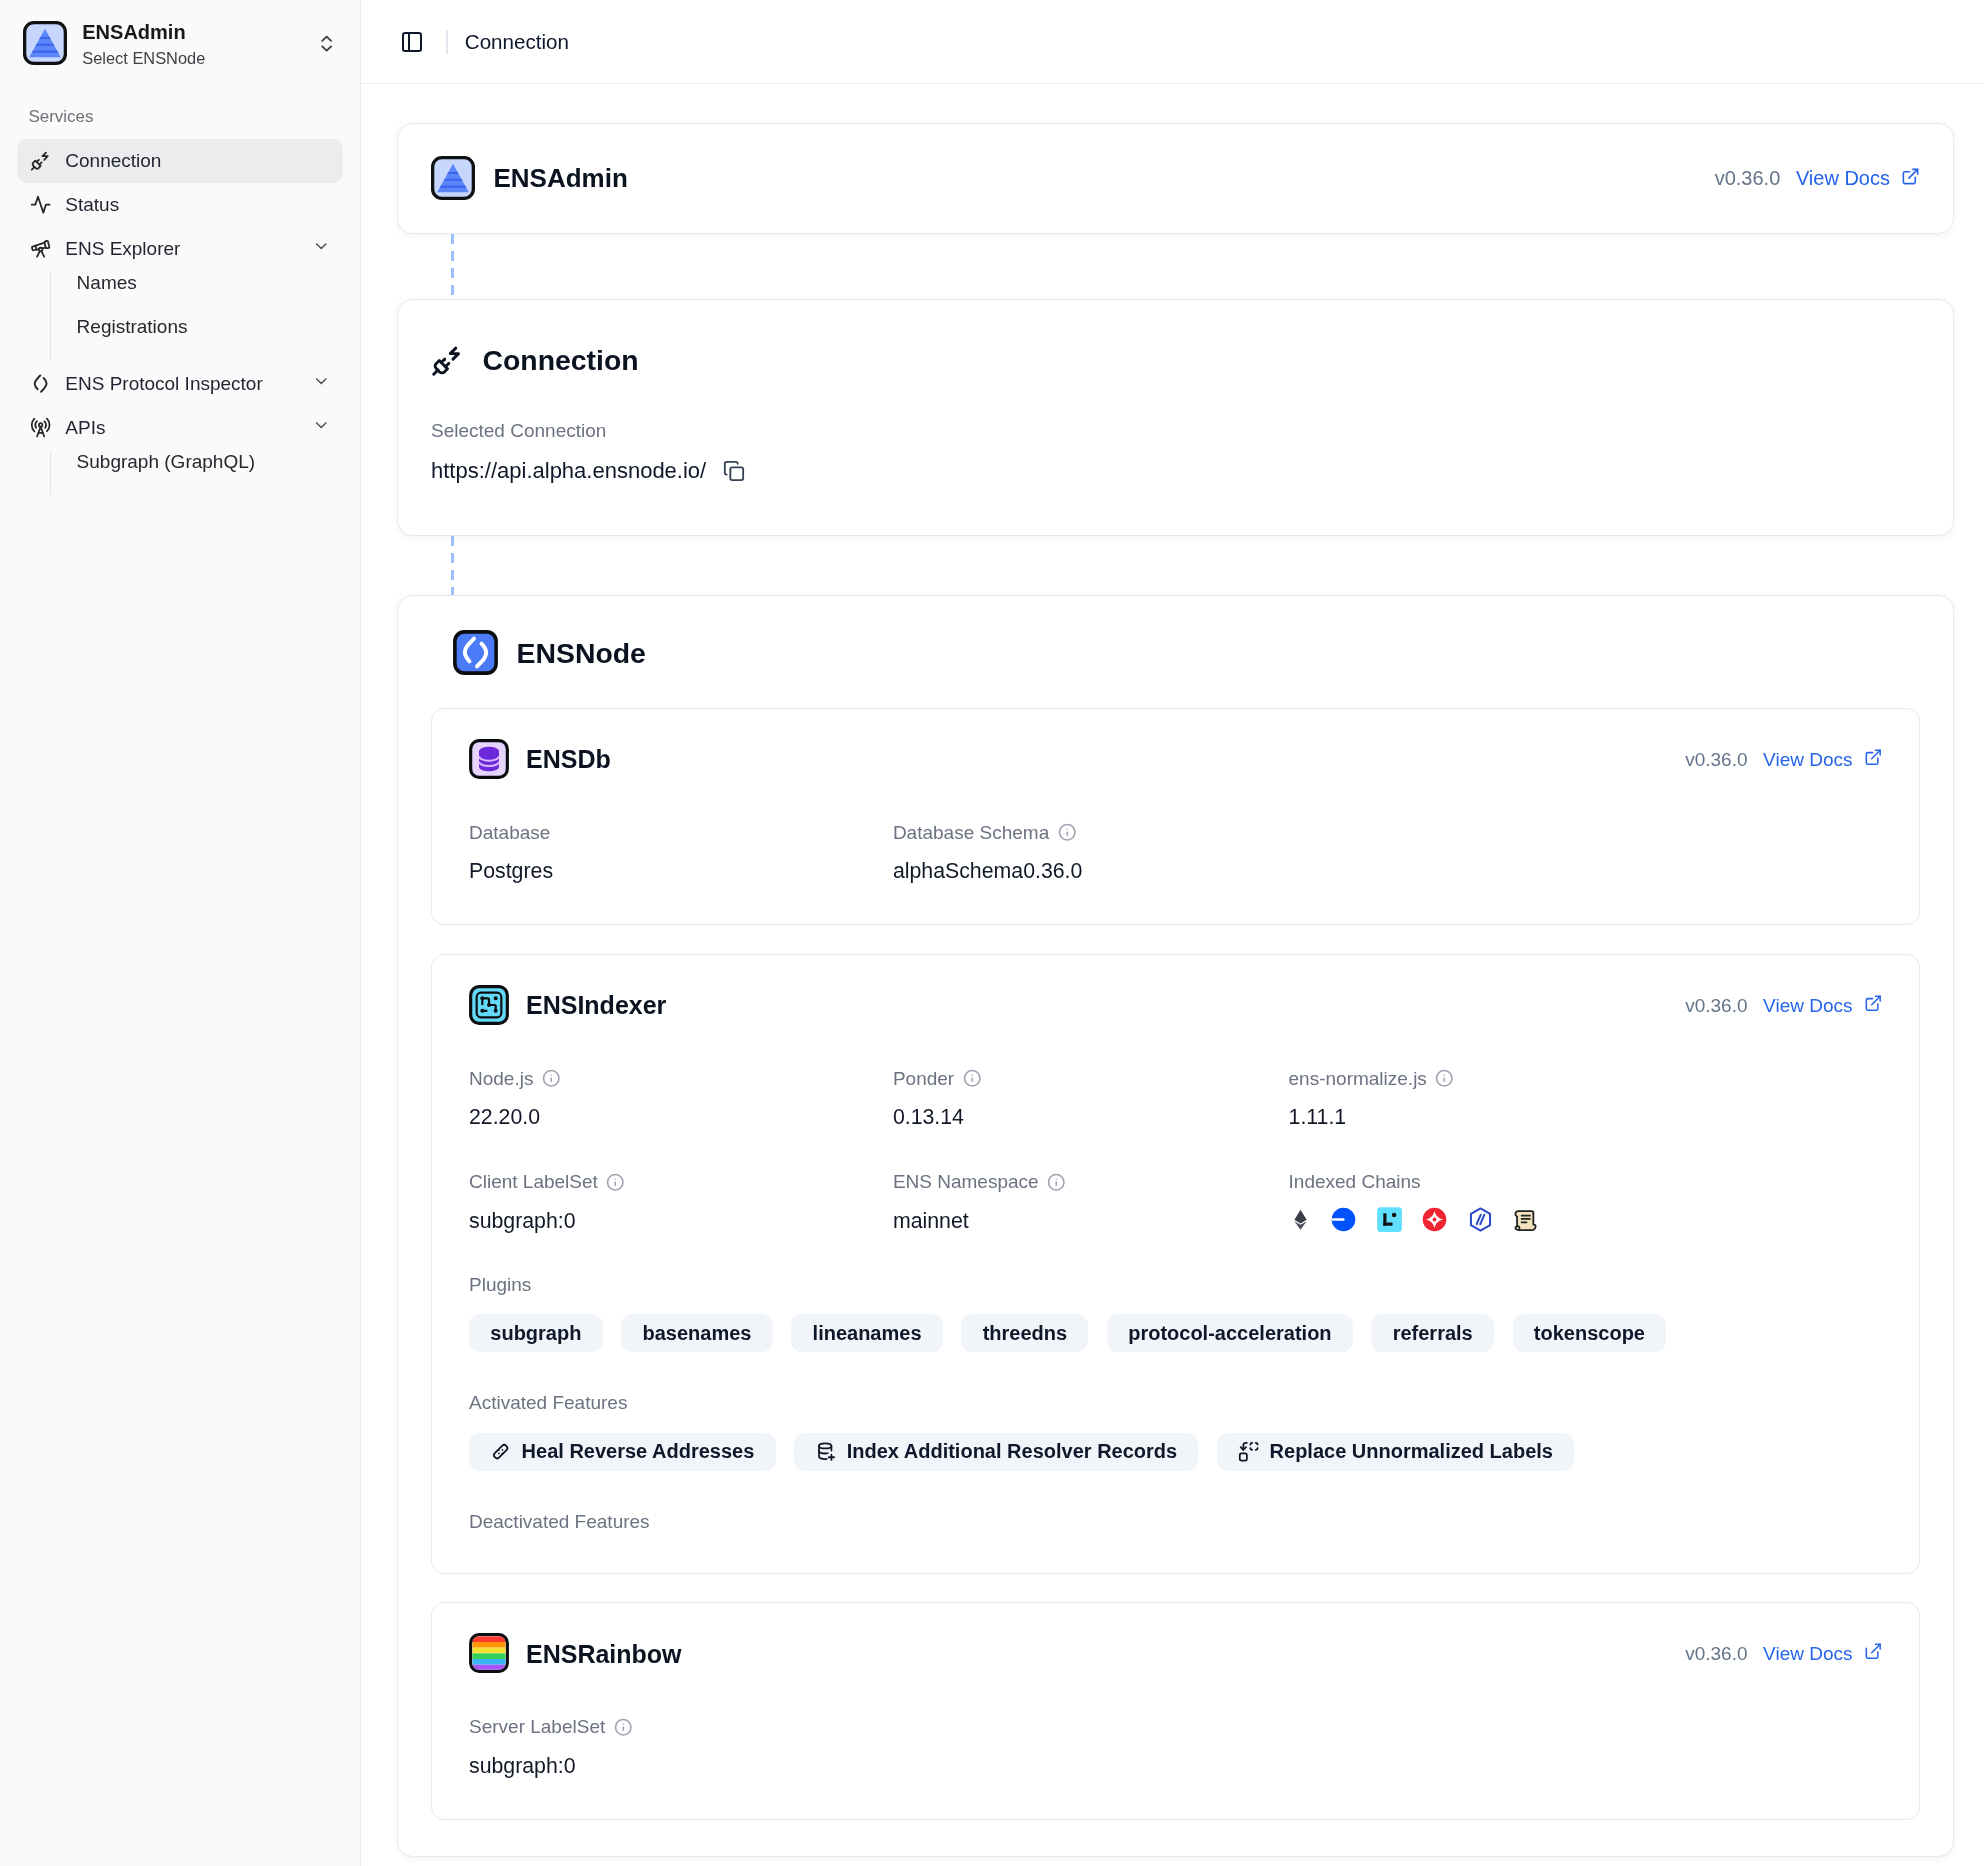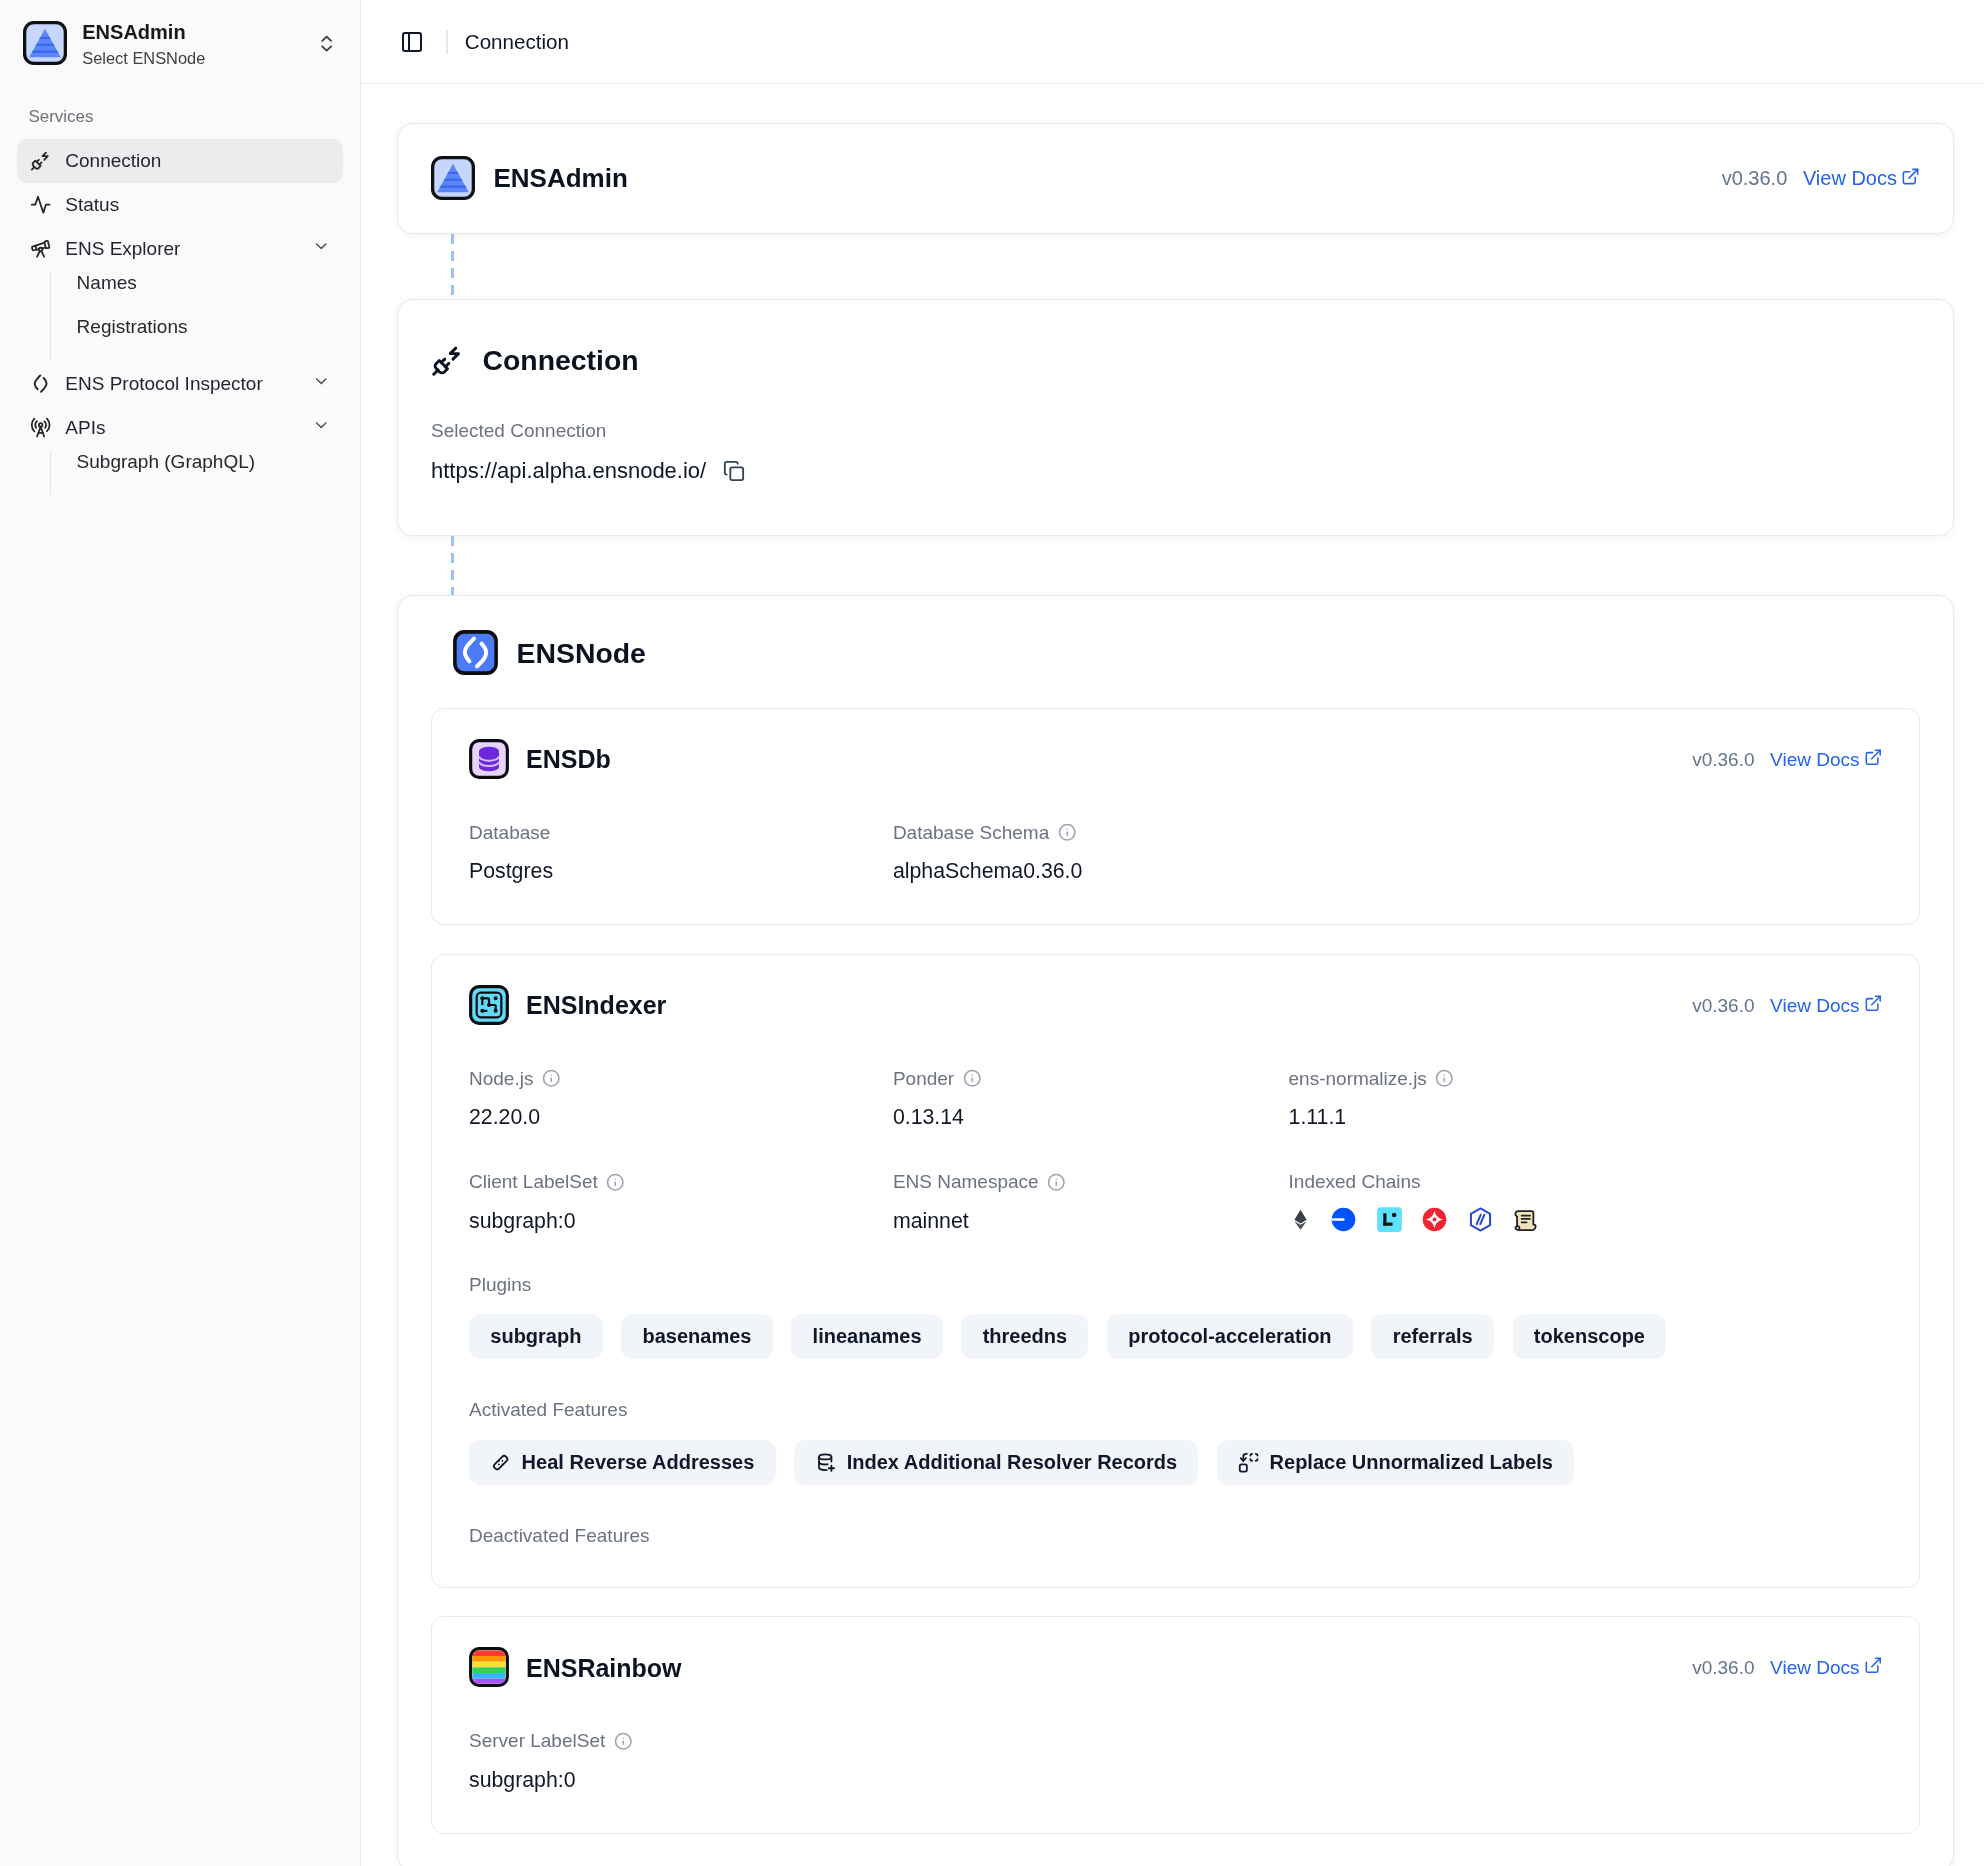--- a/index.html
+++ b/index.html
@@ -31,21 +31,21 @@
 
   .content { padding: 39px 31px 25.6px 36px; }
   .card { background: #fff; border: 1.4px solid #e7e9ee; border-radius: 15.6px; box-shadow: 0 1.4px 7.1px rgba(16,24,40,.05); }
 
   
   .card-ensadmin { height: 111px; display: flex; align-items: center; padding: 0 33px; }
   .brand { display: flex; align-items: center; gap: 18.5px; }
   .brand-title { font-size: 26px; font-weight: 700; color: #0b1220; }
   .meta { margin-left: auto; display: flex; align-items: center; gap: 15.6px; }
   .meta .version { font-size: 20px; color: #64748b; }
-  .meta .docs { display: inline-flex; align-items: center; gap: 4px; font-size: 20px; font-weight: 500; color: #2563eb; text-decoration: none; cursor: pointer; }
+  .meta .docs { display: inline-flex; align-items: center; gap: 11px; font-size: 20px; font-weight: 500; color: #2563eb; text-decoration: none; cursor: pointer; }
 
   .connector { height: 65px; position: relative; }
   .connector::before { content: ""; position: absolute; top: 0; bottom: 0; left: 54px; width: 2.8px;
     background: repeating-linear-gradient(to bottom, #9cc0fb 0 10px, transparent 10px 17px); }
   .connector-2 { height: 59px; }
 
   
   .card-connection { padding: 44px 33px 51px; }
   .chead { display: flex; align-items: center; gap: 18.5px; }
   .chead-title { font-size: 28.4px; font-weight: 700; color: #0b1220; }
@@ -66,21 +66,21 @@
   .subtitle { font-size: 25px; font-weight: 700; color: #0b1220; }
   .subhead .meta .version, .subhead .meta .docs { font-size: 19px; }
   .fgrid { margin-top: 41px; display: grid; grid-template-columns: 30fr 28fr 42fr; row-gap: 41px; }
   .fvalue { margin-top: 15.6px; font-size: 21.3px; color: #111827; }
   .info { color: #9ca3af; display: inline-flex; }
   .chains { display: flex; align-items: center; gap: 18.5px; margin-top: 12.8px; }
   .chains svg { display: block; }
   .sublabel { font-size: 19px; font-weight: 500; color: #6b7280; }
   .mt-lg { margin-top: 40px; }
   .badges { display: flex; flex-wrap: wrap; gap: 18.5px; margin-top: 18.5px; }
-  .badge { display: inline-flex; align-items: center; gap: 10px; height: 45px; padding: 0 21.3px; border-radius: 11.4px; background: #f1f5f9; font-size: 20px; font-weight: 600; color: #0f172a; }
+  .badge { display: inline-flex; align-items: center; gap: 10px; height: 38px; padding: 0 21.3px; border-radius: 11.4px; background: #f1f5f9; font-size: 20px; font-weight: 600; color: #0f172a; }
   .badge .icn { color: #0f172a; display: inline-flex; }
 
   svg { flex-shrink: 0; }
 </style>
 </head>
 <body>
 
 <div class="app">
 
   <aside class="sidebar">

